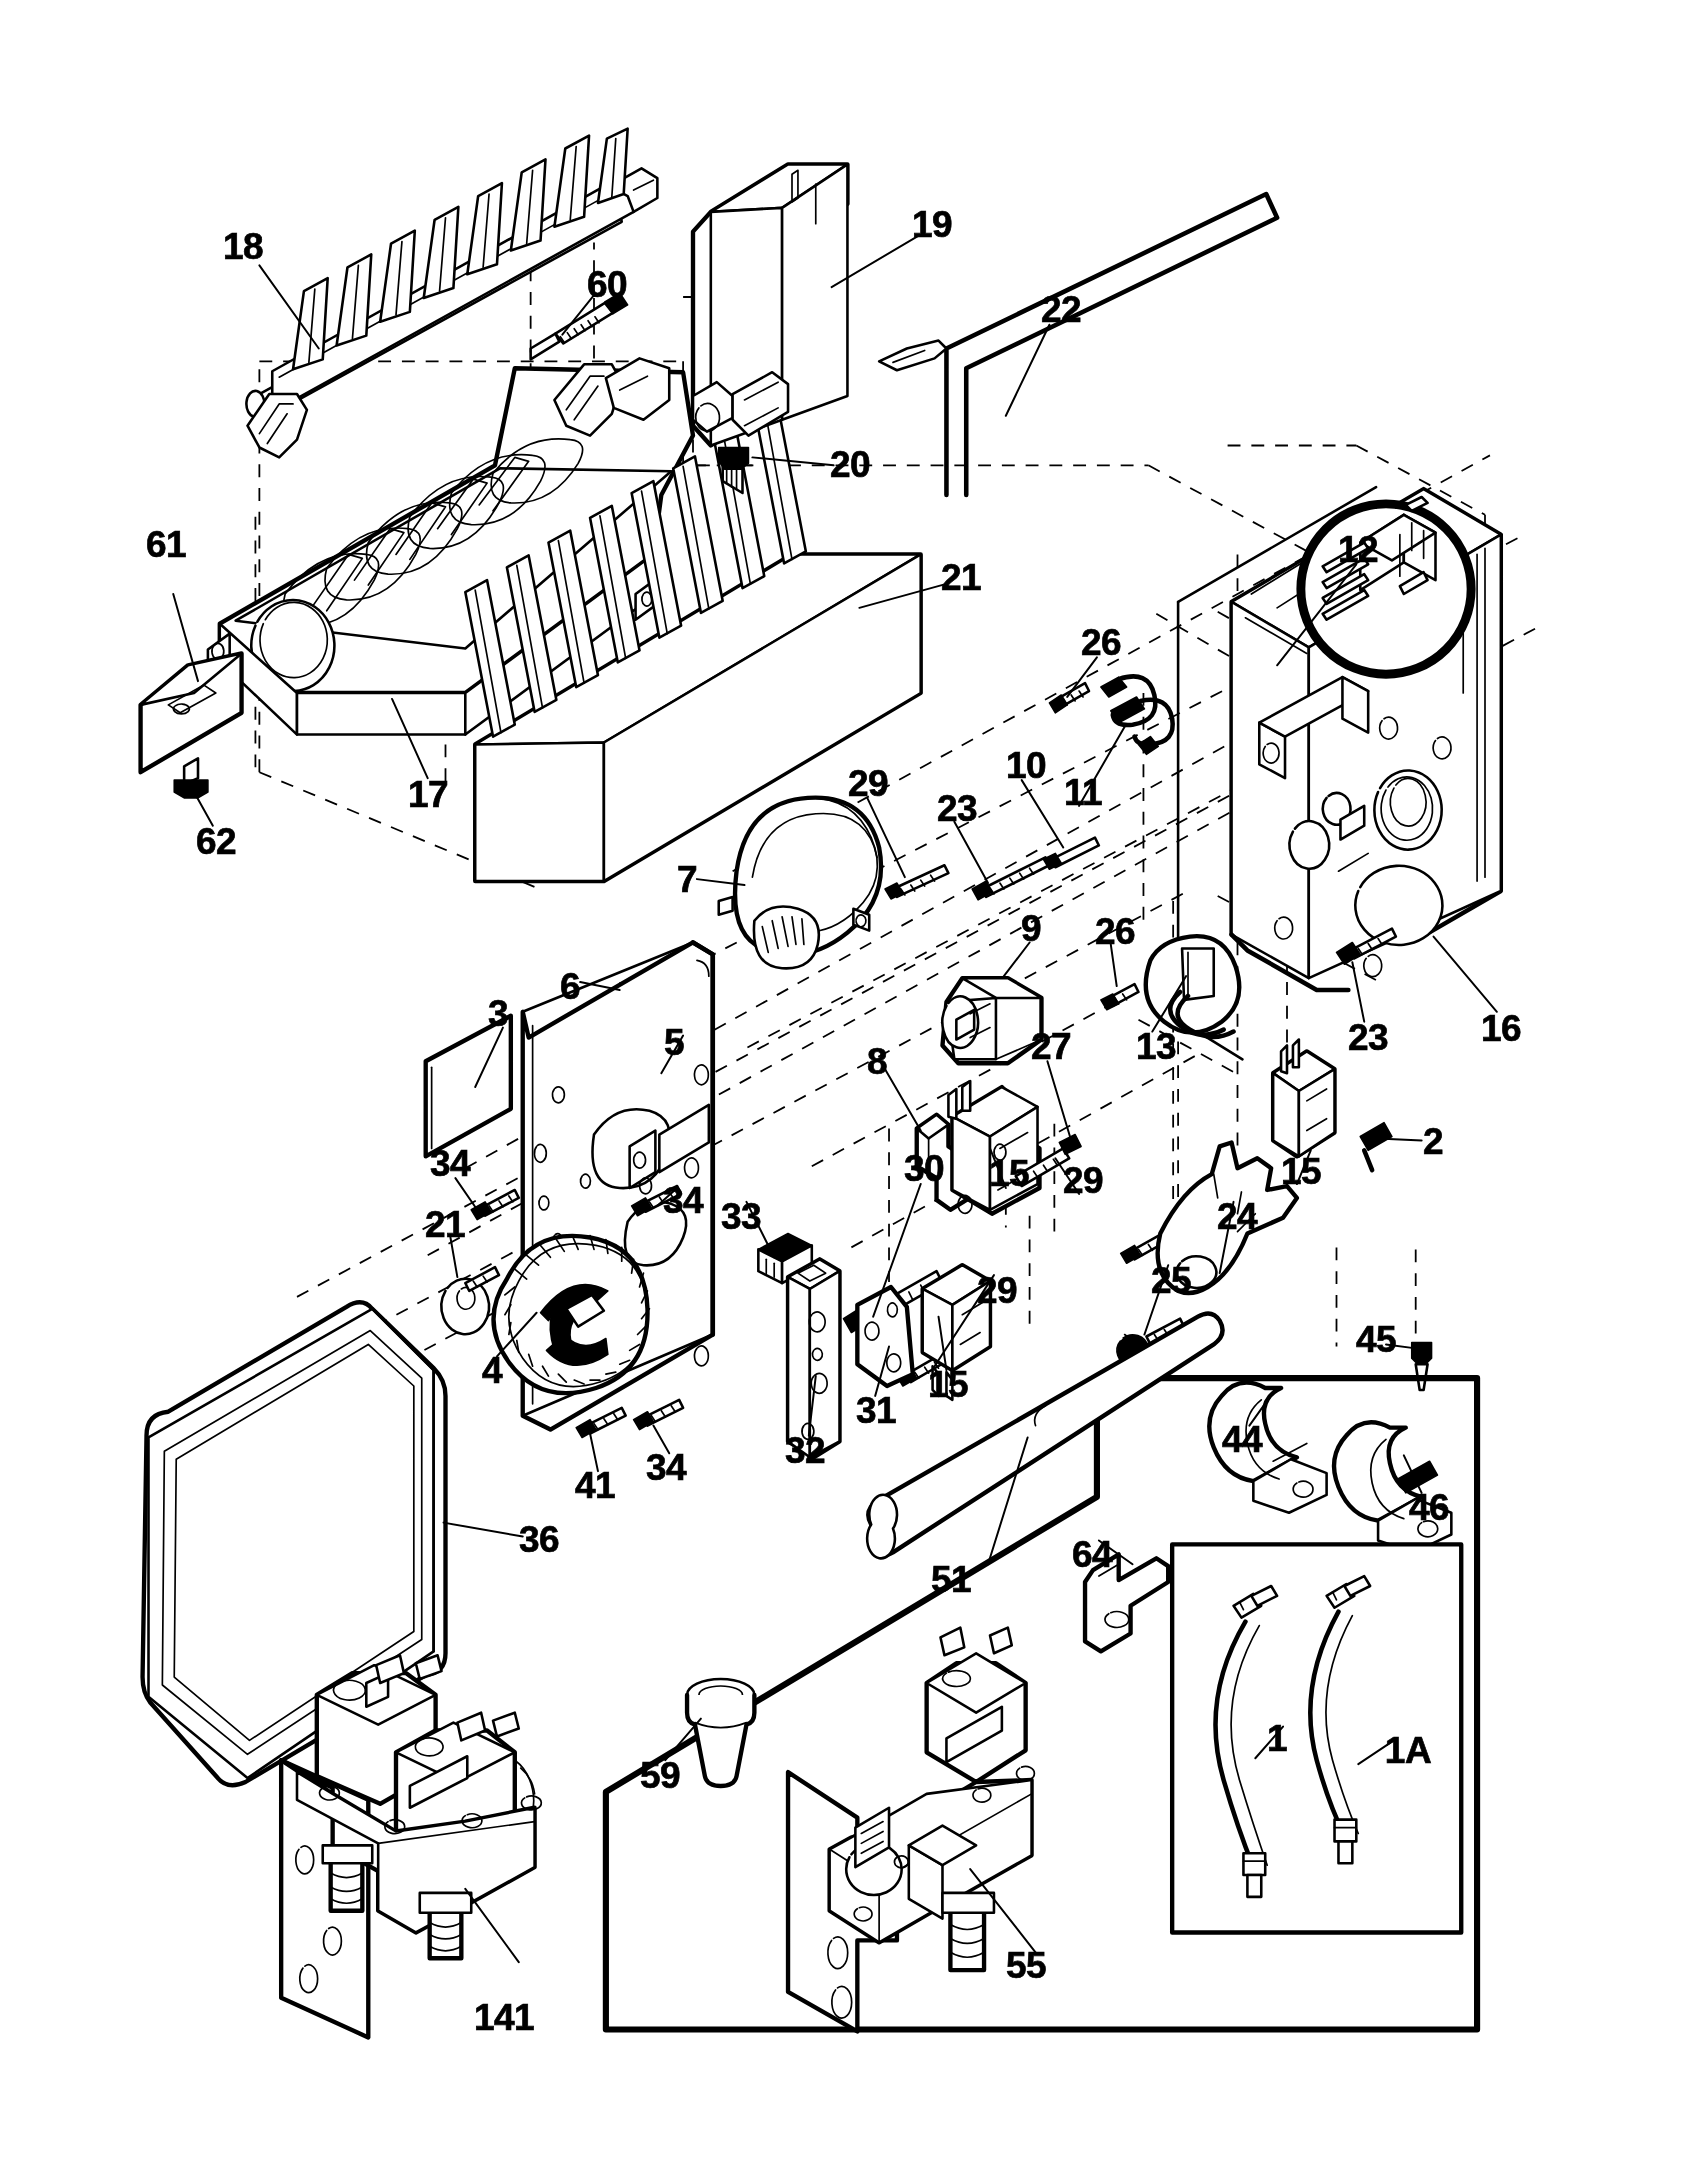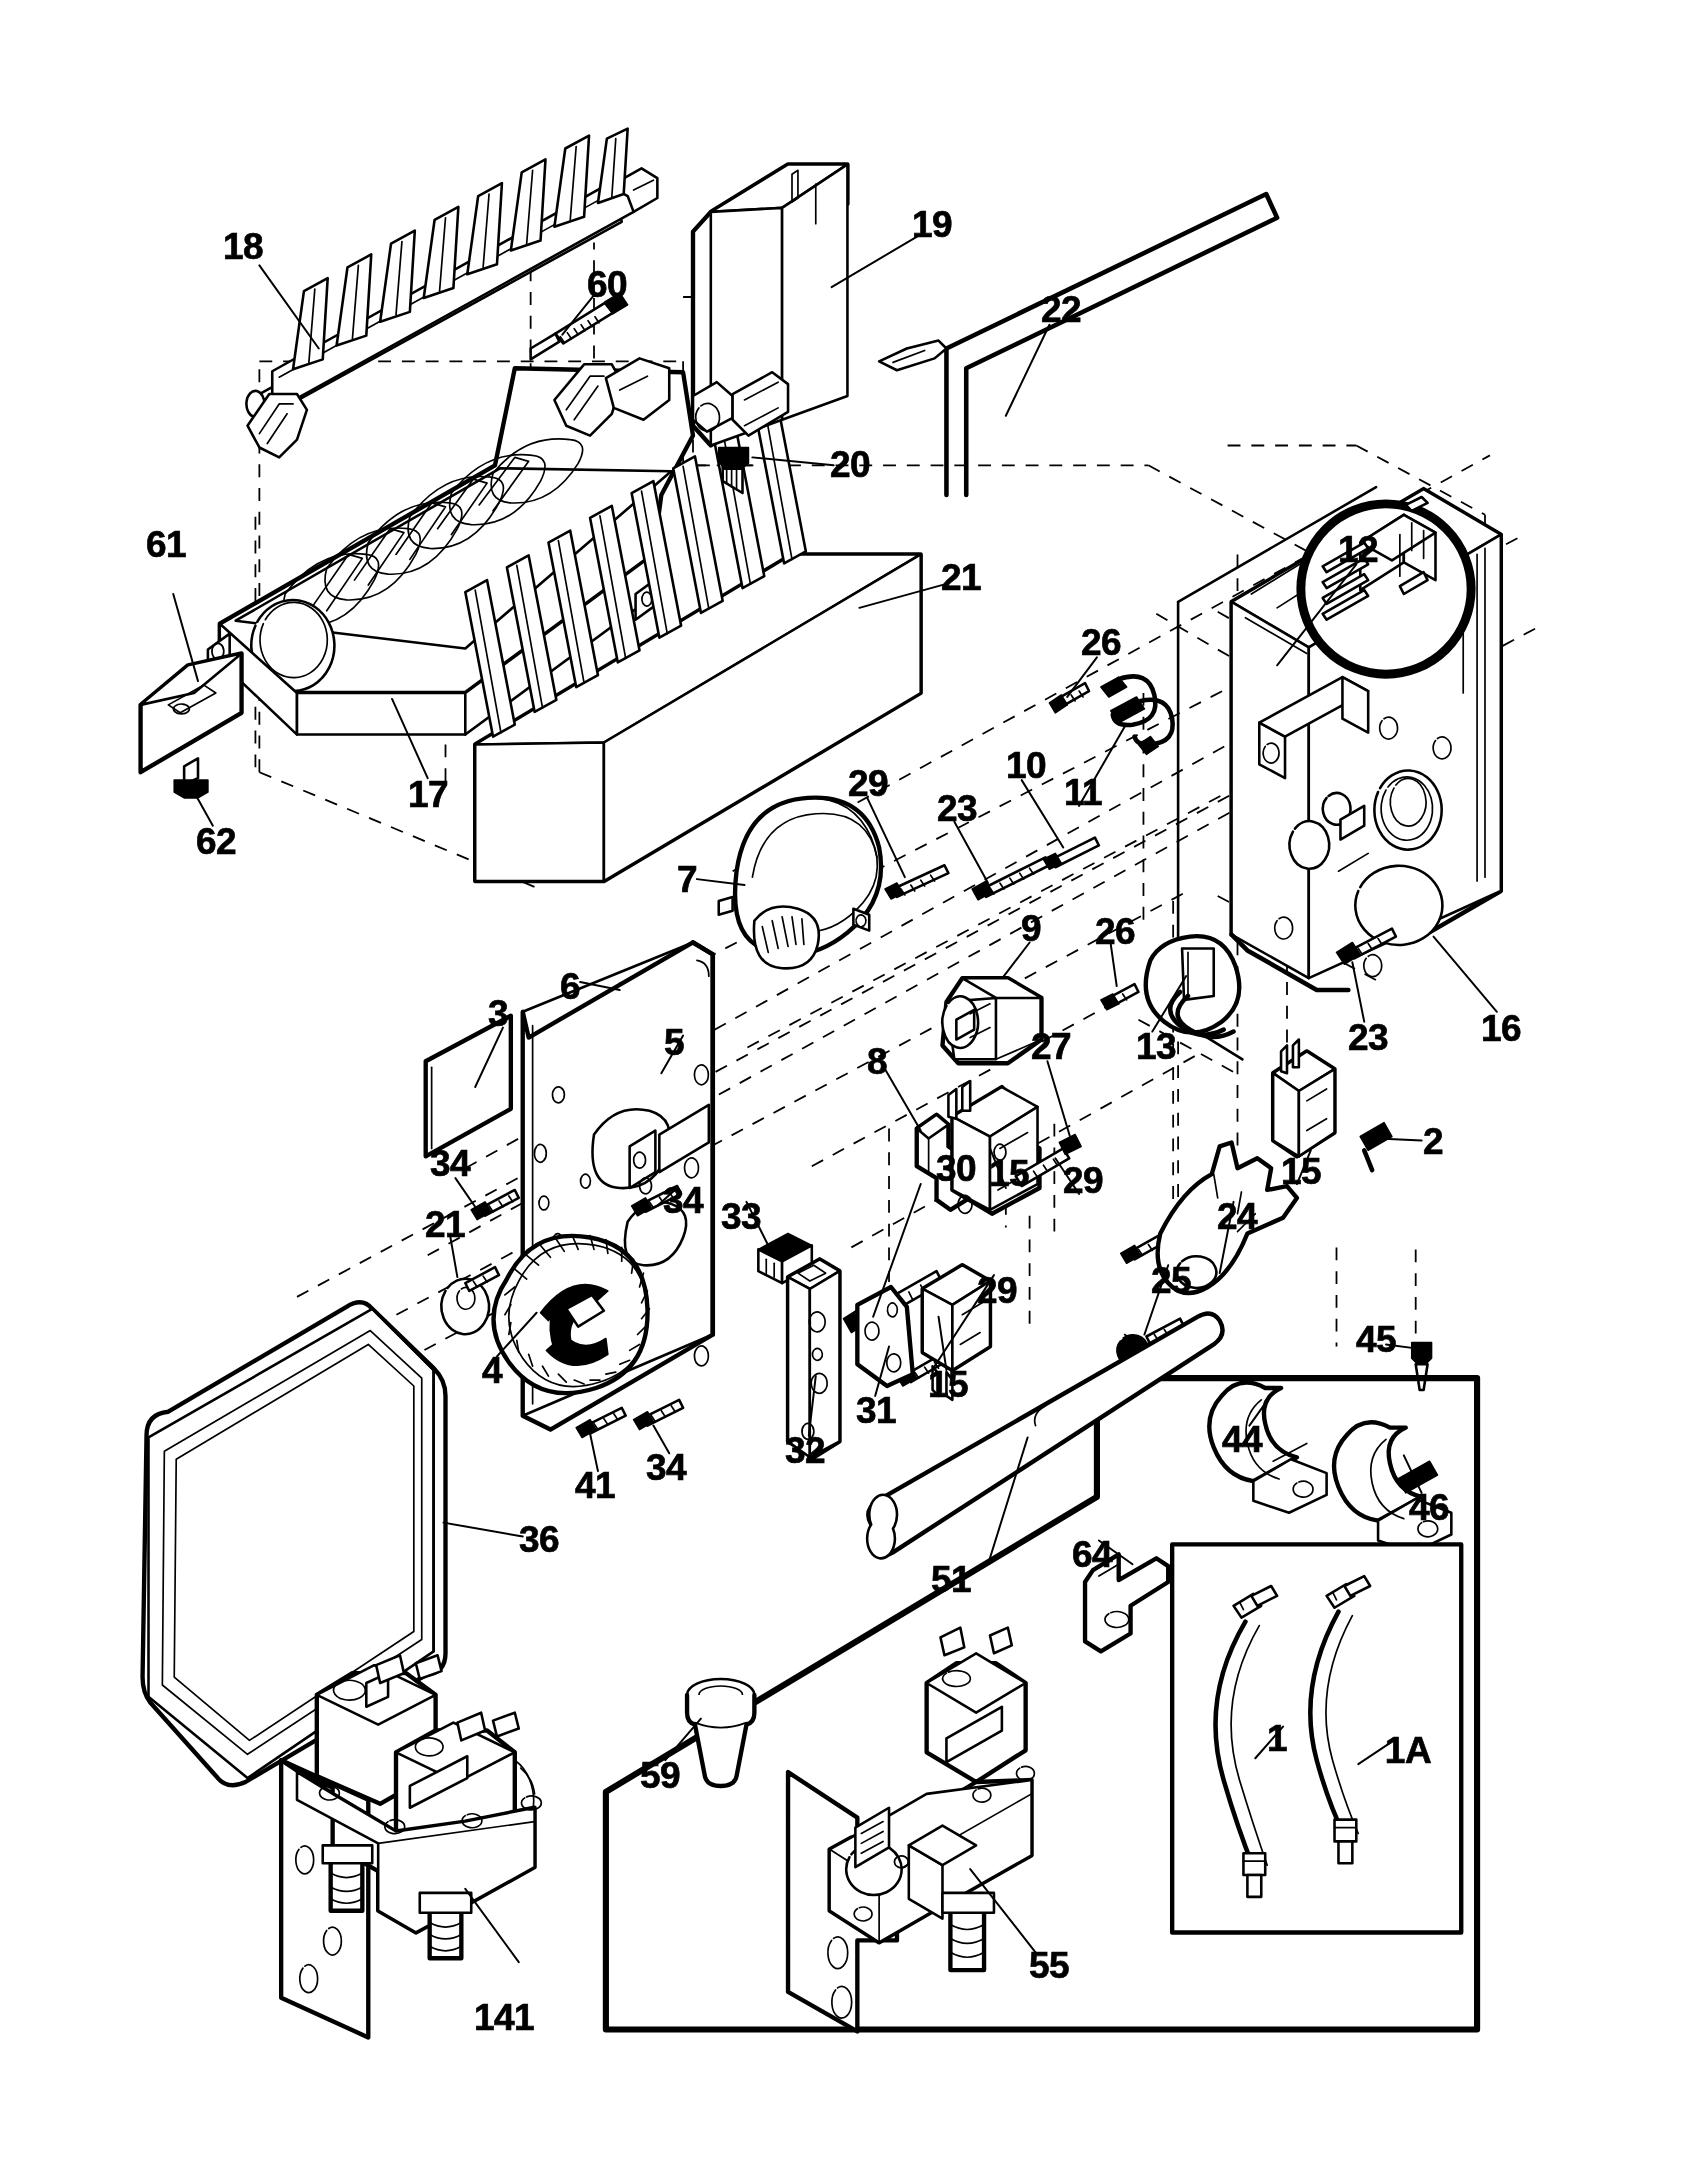--- a/index.html
+++ b/index.html
@@ -974,21 +974,21 @@
       <div class="callout" style="left: 1501px; top: 1028px;">16</div>
       <div class="callout" style="left: 570px; top: 986px;">6</div>
       <div class="callout" style="left: 498px; top: 1013px;">3</div>
       <div class="callout" style="left: 674px; top: 1042px;">5</div>
       <div class="callout" style="left: 877px; top: 1061px;">8</div>
       <div class="callout" style="left: 1051px; top: 1046px;">27</div>
       <div class="callout" style="left: 1433px; top: 1141px;">2</div>
       <div class="callout" style="left: 450px; top: 1163px;">34</div>
       <div class="callout" style="left: 445px; top: 1224px;">21</div>
       <div class="callout" style="left: 683px; top: 1200px;">34</div>
-      <div class="callout" style="left: 924px; top: 1168px; margin-left: 32px;">30</div>
+      <div class="callout" style="left: 924px; top: 1168px;">30</div>
       <div class="callout" style="left: 1009px; top: 1173px;">15</div>
       <div class="callout" style="left: 1083px; top: 1180px;">29</div>
       <div class="callout" style="left: 1301px; top: 1171px;">15</div>
       <div class="callout" style="left: 741px; top: 1216px;">33</div>
       <div class="callout" style="left: 1237px; top: 1216px;">24</div>
       <div class="callout" style="left: 1171px; top: 1280px;">25</div>
       <div class="callout" style="left: 997px; top: 1290px;">29</div>
       <div class="callout" style="left: 492px; top: 1370px;">4</div>
       <div class="callout" style="left: 876px; top: 1410px;">31</div>
       <div class="callout" style="left: 948px; top: 1384px;">15</div>
@@ -997,19 +997,19 @@
       <div class="callout" style="left: 666px; top: 1467px;">34</div>
       <div class="callout" style="left: 1376px; top: 1339px;">45</div>
       <div class="callout" style="left: 1242px; top: 1439px;">44</div>
       <div class="callout" style="left: 1429px; top: 1507px;">46</div>
       <div class="callout" style="left: 539px; top: 1539px;">36</div>
       <div class="callout" style="left: 951px; top: 1579px; text-align: right;">51</div>
       <div class="callout" style="left: 1092px; top: 1554px;">64</div>
       <div class="callout" style="left: 1277px; top: 1738px;">1</div>
       <div class="callout" style="left: 1408px; top: 1750px;">1A</div>
       <div class="callout" style="left: 660px; top: 1775px;">59</div>
-      <div class="callout" style="left: 1049px; top: 1965px;">55</div>
+      <div class="callout" style="left: 1026px; top: 1965px;">55</div>
       <div class="callout" style="left: 504px; top: 1975px; margin-top: 42px;">141</div>
     </div>
 
 
 </div>
 
 
 </body></html>

